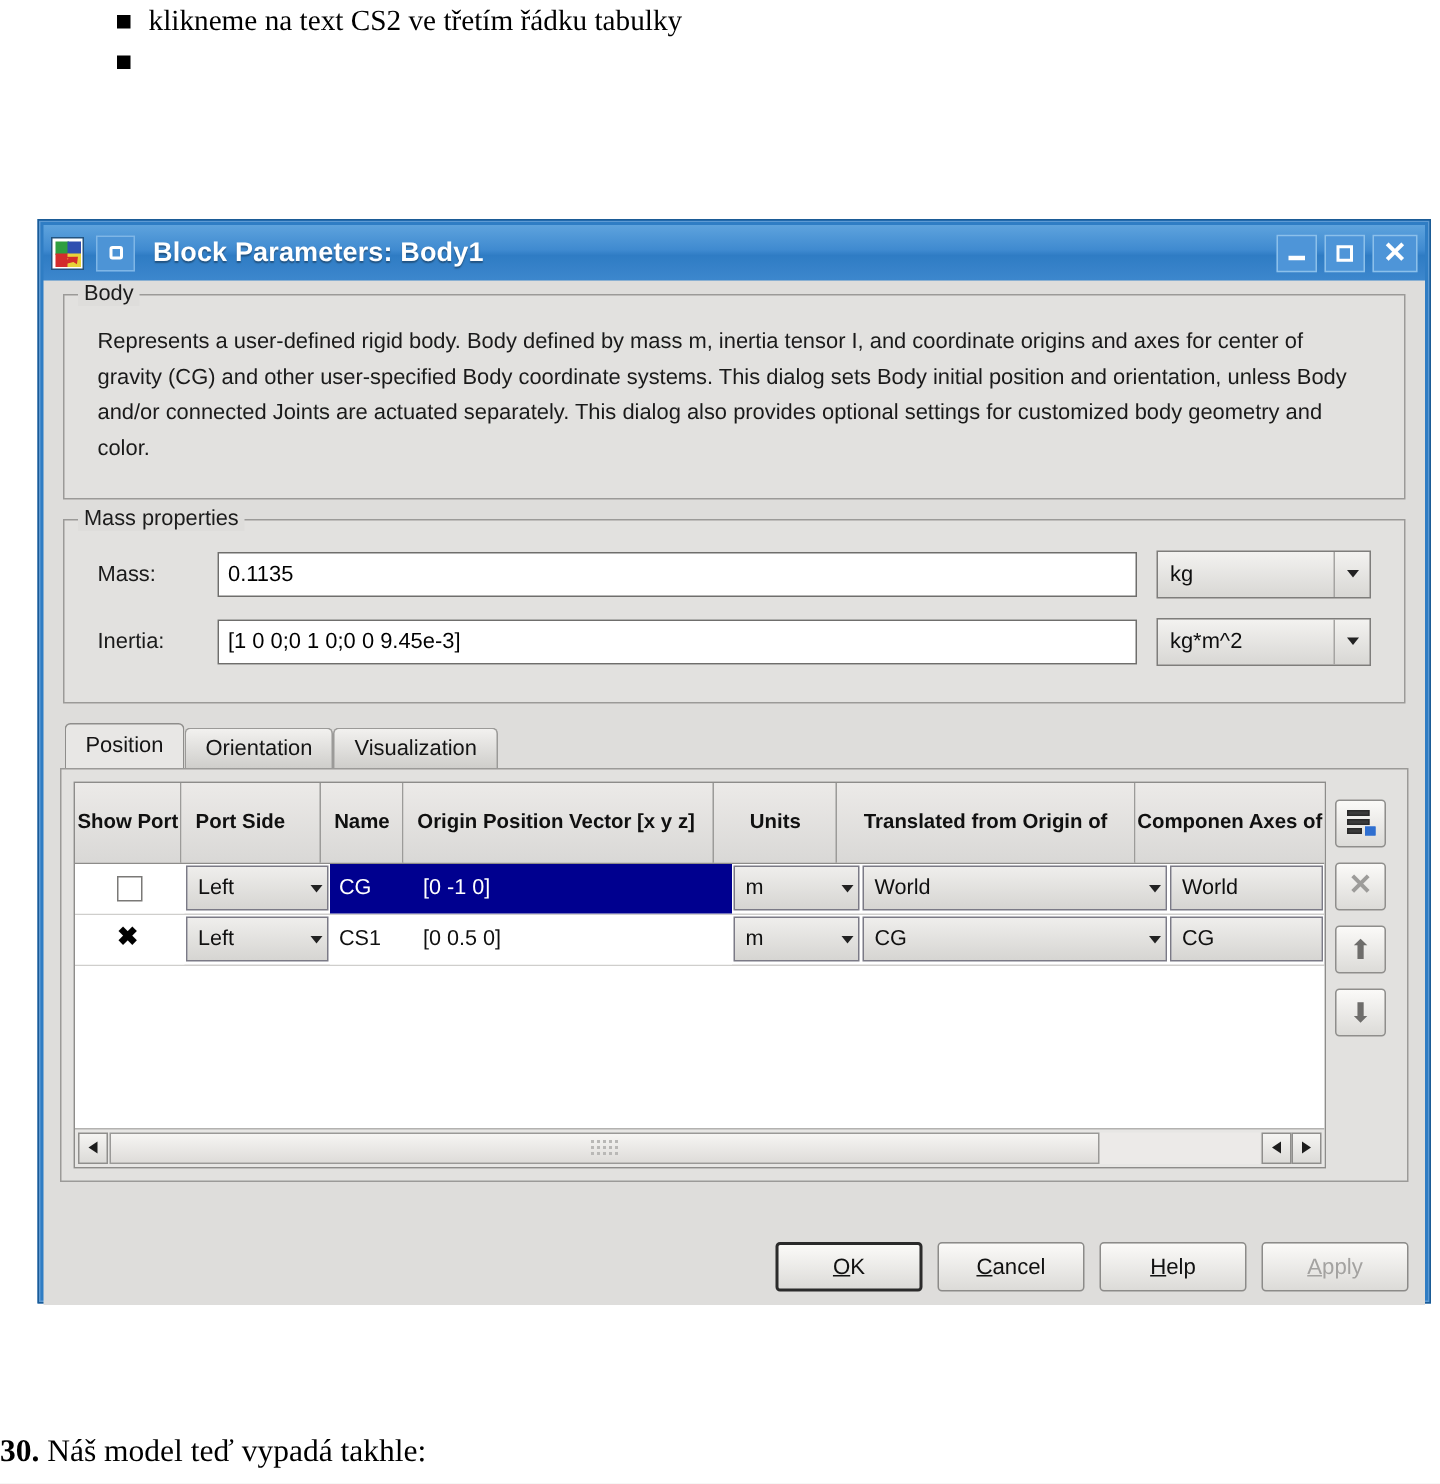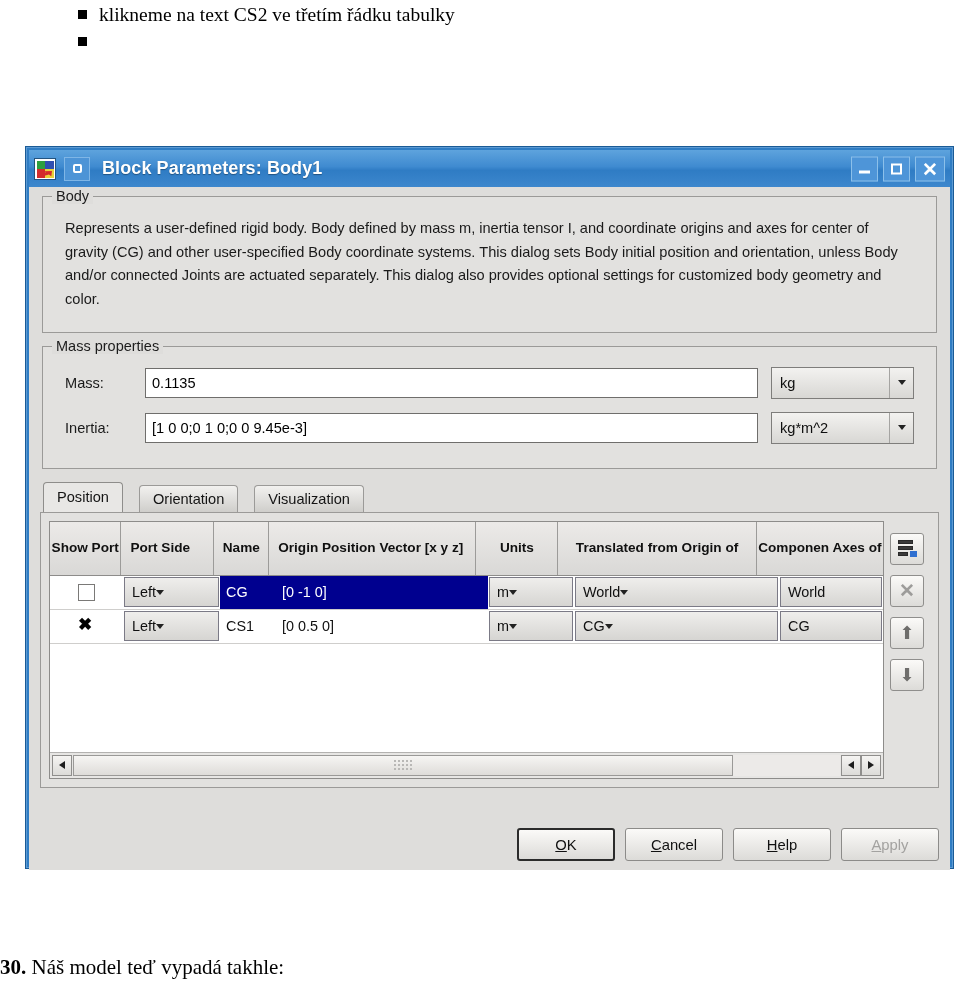--- a/index.html
+++ b/index.html
@@ -216,21 +216,21 @@
   .tab {
     height: 27px;
     padding: 0 13px;
     display: flex; align-items: center;
     font-size: 14.6px;
     color: #141414;
     border: 1px solid #9b9a98;
     border-bottom: none;
     border-radius: 4px 4px 0 0;
     background: linear-gradient(to bottom, #f2f1ef, #cfcecb);
-    margin-right: 16px;
+    margin-right: 0;
   }
   .tab.active {
     height: 30px;
     background: #e8e7e5;
     border-color: #8e8d8b;
     font-weight: normal;
   }
 
   .tabpanel {
     border: 1px solid #9b9a98;
@@ -286,20 +286,21 @@
     white-space: nowrap;
     background: #ffffff;
   }
   .grid-row.selected .gc.sel {
     background: #00008f;
     color: #ffffff;
   }
   .gc.combo {
     background: linear-gradient(to bottom, #efeeec, #d6d5d2);
     border: 1px solid #7b7a86;
+    justify-content: space-between;
     padding: 0 3px 0 7px;
     height: 30px;
     align-self: center;
     margin: 0 1px;
   }
   .gc.check { justify-content: center; background: #ffffff; }
   .chk {
     width: 17px; height: 17px;
     border: 1px solid #7a7977;
     background: #ffffff;

